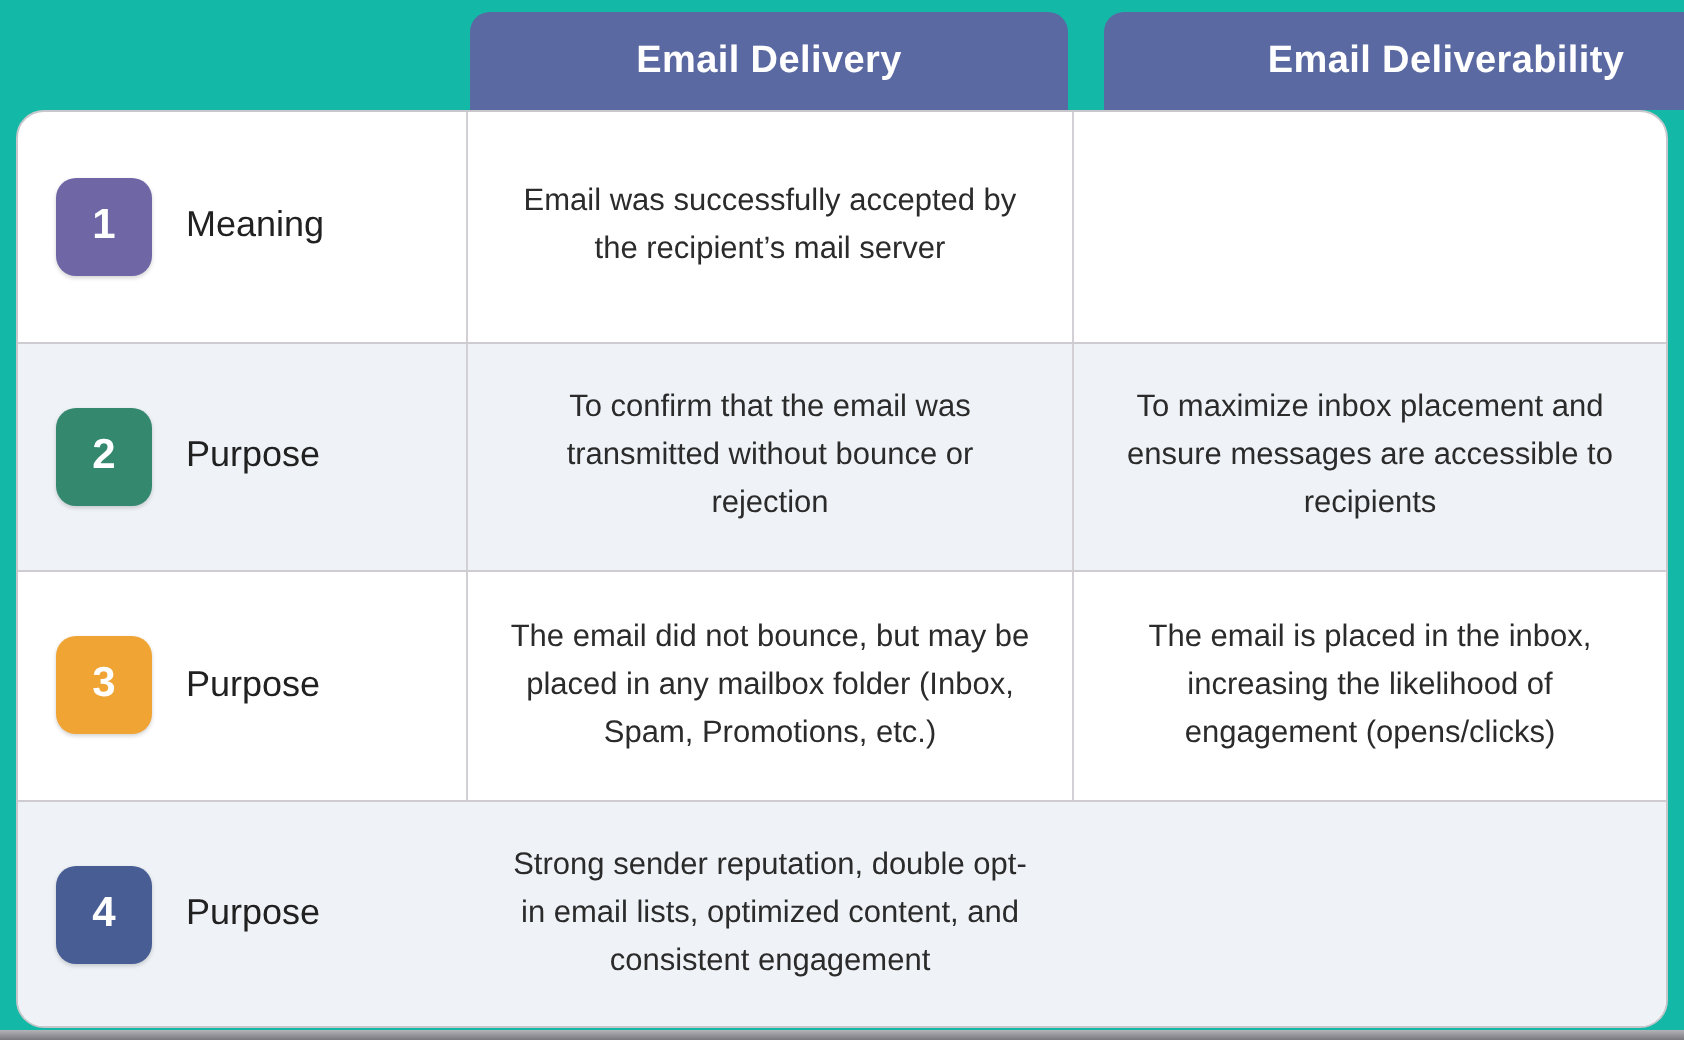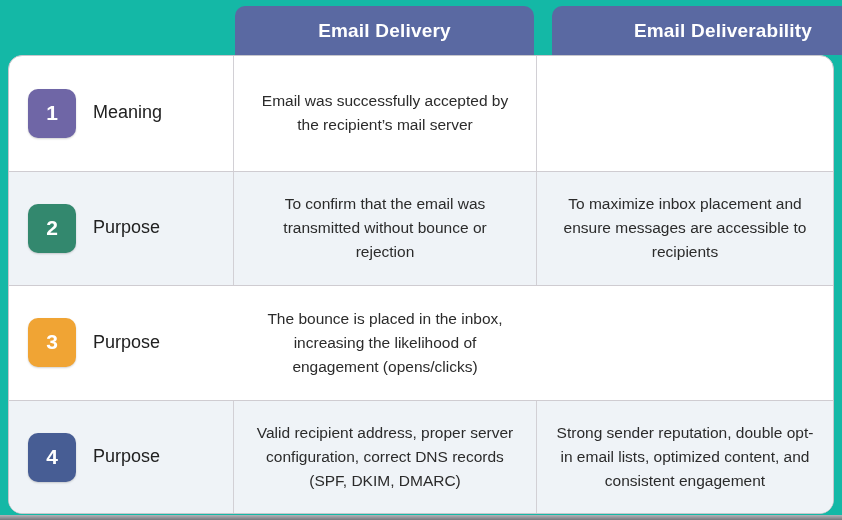--- a/index.html
+++ b/index.html
@@ -82,28 +82,28 @@
       </div>
       <div class="cell mid">To confirm that the email was transmitted without bounce or rejection</div>
       <div class="cell">To maximize inbox placement and ensure messages are accessible to recipients</div>
     </div>
 
     <div class="row">
       <div class="cell label-cell">
         <div class="badge c3">3</div>
         <div class="row-label">Purpose</div>
       </div>
-      <div class="cell">The bounce is placed in the inbox, increasing the likelihood of engagement (opens/clicks)</div>
+      <div class="cell mid">The email did not bounce, but may be placed in any mailbox folder (Inbox, Spam, Promotions, etc.)</div>
+      <div class="cell">The email is placed in the inbox, increasing the likelihood of engagement (opens/clicks)</div>
     </div>
 
     <div class="row alt">
       <div class="cell label-cell">
         <div class="badge c4">4</div>
         <div class="row-label">Purpose</div>
       </div>
-      <div class="cell mid">Valid recipient address, proper server configuration, correct DNS records (SPF, DKIM, DMARC)</div>
       <div class="cell">Strong sender reputation, double opt-in email lists, optimized content, and consistent engagement</div>
     </div>
 
   </div>
 
   <div class="bottom-bar"></div>
 </div>
 
 </body></html>

